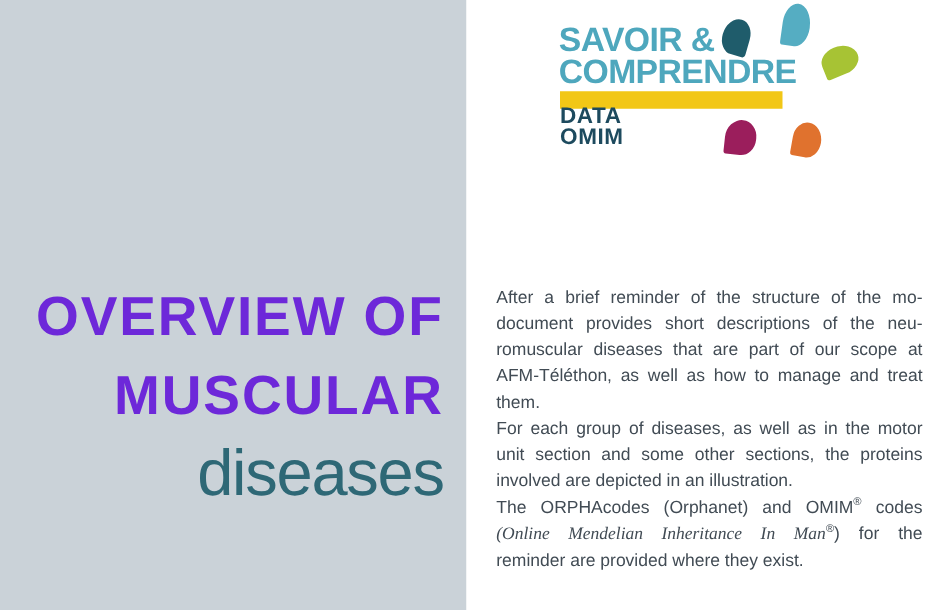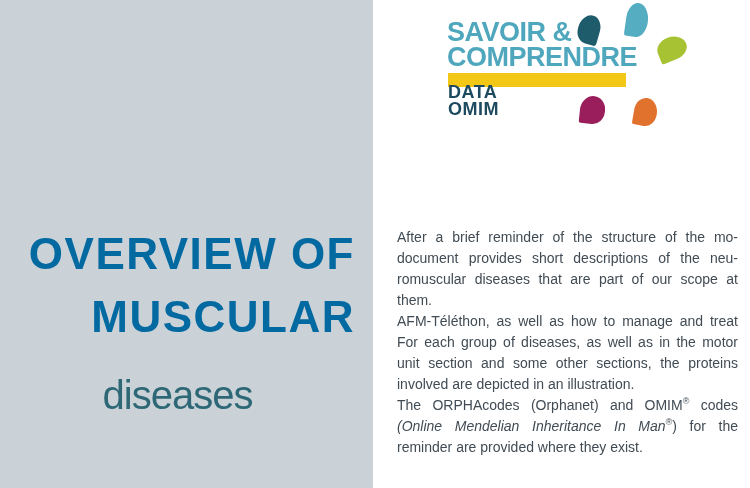--- a/index.html
+++ b/index.html
@@ -11,25 +11,25 @@
   
   .left-panel {
     position:absolute; left:0; top:0; width:373px; height:488px;
     background:#cad2d8;
   }
   .title-block {
     position:absolute; left:0; top:222px; width:355px; text-align:right;
   }
   .title-line {
     font-weight:bold; font-size:44px; line-height:63px;
-    letter-spacing:1.5px; color:#0369a1; white-space:nowrap;
+    letter-spacing:1.5px; color:#6d28d9; white-space:nowrap;
   }
   .subtitle-line {
-    font-weight:300; font-size:40px; line-height:54px;
-    letter-spacing:-1px; color:#2e6876; white-space:nowrap; margin-top:20px;text-align:center;
+    font-weight:300; font-size:52px; line-height:54px;
+    letter-spacing:-1px; color:#2e6876; white-space:nowrap; margin-top:4px;
   }
 
   
   .logo { position:absolute; left:0; top:0; }
   .brand-lines {
     position:absolute; left:447px; top:20px;
     font-weight:bold; font-size:27px; line-height:25px;
     letter-spacing:-0.5px; color:#4ea7bd; white-space:nowrap;
   }
   .logo-bar {
@@ -99,23 +99,23 @@
     <div class="petal petal-cyan" style="background: rgb(85, 173, 194);"></div>
     <div class="petal petal-green" style="background: rgb(167, 195, 52);"></div>
     <div class="petal petal-magenta" style="background: rgb(155, 30, 92);"></div>
     <div class="petal petal-orange" style="background: rgb(224, 114, 46);"></div>
   </div>
 
   <div class="body-block" style="color: rgb(65, 75, 84);">
       <div class="body-line"><span>After a brief reminder of the structure of the mo-</span></div>
       <div class="body-line"><span>document provides short descriptions of the neu-</span></div>
       <div class="body-line"><span>romuscular diseases that are part of our scope at</span></div>
+      <div class="body-line"><span>AFM-Téléthon, as well as how to manage and treat</span></div>
       <div class="body-line para-end"><span>them.</span></div>
-      <div class="body-line"><span>AFM-Téléthon, as well as how to manage and treat</span></div>
       <div class="body-line"><span>For each group of diseases, as well as in the motor</span></div>
       <div class="body-line"><span>unit section and some other sections, the proteins</span></div>
       <div class="body-line para-end"><span>involved are depicted in an illustration.</span></div>
       <div class="body-line"><span>The ORPHAcodes (Orphanet) and OMIM</span><sup>®</sup><span> codes</span></div>
-      <div class="body-line"><span style="font-style: italic;">(Online Mendelian Inheritance In Man</span><sup style="font-style: italic;">®</sup><span>) for the</span></div>
+      <div class="body-line"><span style="font-style: italic; font-family: Liberation Serif, serif;">(Online Mendelian Inheritance In Man</span><sup style="font-style: italic;">®</sup><span>) for the</span></div>
       <div class="body-line para-end"><span>reminder are provided where they exist.</span></div>
     </div>
 
 </div>
 
 </body></html>

